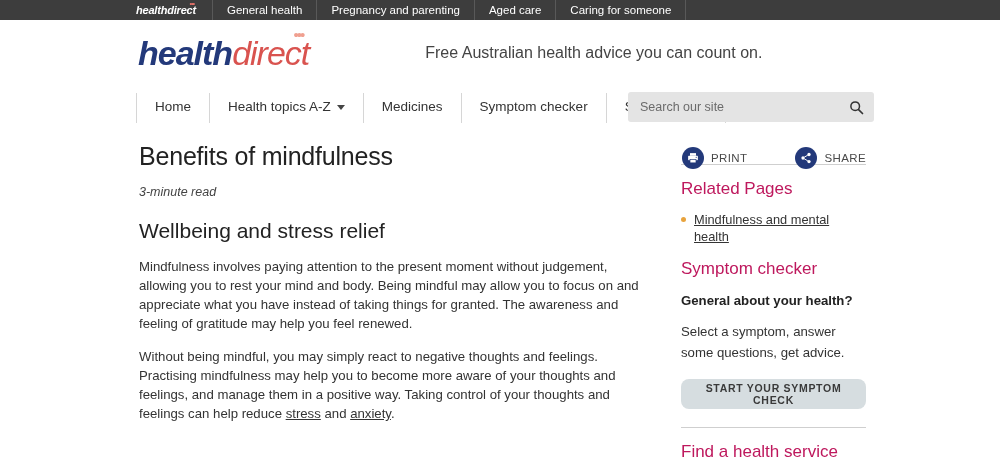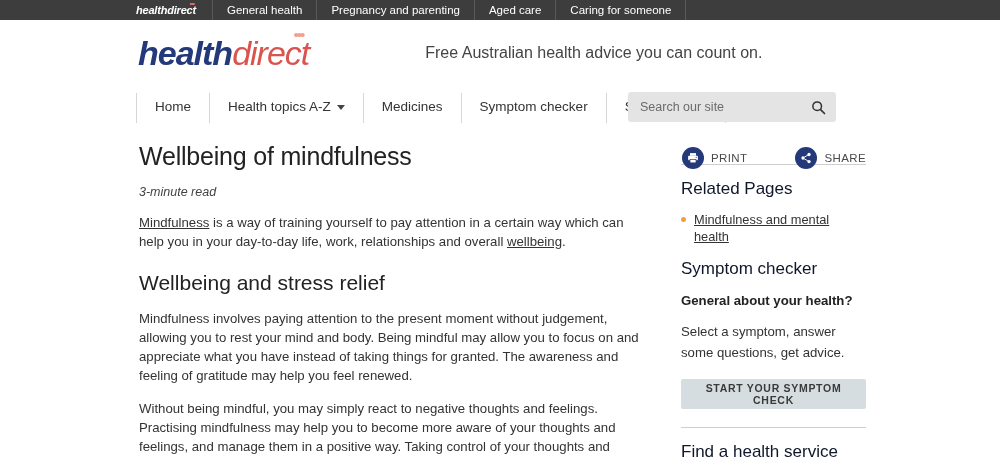--- a/index.html
+++ b/index.html
@@ -119,21 +119,21 @@
     width: 0; height: 0;
     border-left: 4px solid transparent;
     border-right: 4px solid transparent;
     border-top: 5px solid #444;
     vertical-align: middle;
   }
   .search-box {
     position: absolute;
     left: 628px;
     top: 92px;
-    width: 208px;
+    width: 246px;
     height: 30px;
     background: #e4e4e4;
     border-radius: 3px;
     display: flex;
     align-items: center;
     padding: 0 10px;
   }
   .search-box input {
     flex: 1;
     border: none;
@@ -213,21 +213,21 @@
     font-size: 11.5px;
     color: #4a4a4a;
     letter-spacing: 0.4px;
   }
 
   
   .sb-rule { border-top: 1px solid #cfcfcf; margin-top: 34px; }
   .sidebar h3 {
     font-size: 17px;
     font-weight: normal;
-    color: #0f172a;
+    color: #be185d;
     margin: 14px 0 0 0;
   }
   .sb-list { list-style: none; margin: 12px 0 0 0; padding: 0; }
   .sb-list li {
     font-size: 12.8px;
     position: relative;
     padding-left: 13px;
     line-height: 17px;
   }
   .sb-list li::before {
@@ -250,21 +250,21 @@
     line-height: 21px;
     color: #333;
     margin: 13px 0 0 0;
   }
   .sb-button {
     margin-top: 16px;
     width: 185px;
     height: 30px;
     background: #d6dde0;
     border: none;
-    border-radius: 2px;
+    border-radius: 8px;
     font-size: 10.5px;
     font-weight: bold;
     letter-spacing: 0.7px;
     color: #3a3a3a;
     cursor: pointer;
     font-family: "Liberation Sans", sans-serif;
   }
   .wrap { position: relative; width: 1000px; height: 460px; overflow: hidden; }
 </style>
 </head>
@@ -335,24 +335,23 @@
           <line x1="5.6" y1="9" x2="10.4" y2="11.8" stroke="#fff" stroke-width="1.3"></line>
         </svg>
       </span>
       <span class="label">SHARE</span>
     </div>
   </div>
 
   <div class="content">
 
     <div class="article">
-      <h1>Wellbeing of mindfulness</h1>
+      <h1>Benefits of mindfulness</h1>
       <div class="readtime">3-minute read</div>
 
-      <p><a class="inline">Mindfulness</a><span> is a way of training yourself to pay attention in a certain way which can help you in your day-to-day life, work, relationships and overall </span><a class="inline">wellbeing</a><span>.</span></p>
 
       <h2>Wellbeing and stress relief</h2>
       <p>Mindfulness involves paying attention to the present moment without judgement, allowing you to rest your mind and body. Being mindful may allow you to focus on and appreciate what you have instead of taking things for granted. The awareness and feeling of gratitude may help you feel renewed.</p>
       <p><span>Without being mindful, you may simply react to negative thoughts and feelings. Practising mindfulness may help you to become more aware of your thoughts and feelings, and manage them in a positive way. Taking control of your thoughts and feelings can help reduce </span><a class="inline">stress</a><span> and </span><a class="inline">anxiety</a><span>.</span></p>
 
     </div>
 
     <div class="sidebar">
       <div class="sb-rule"></div>
       <h3>Related Pages</h3>

